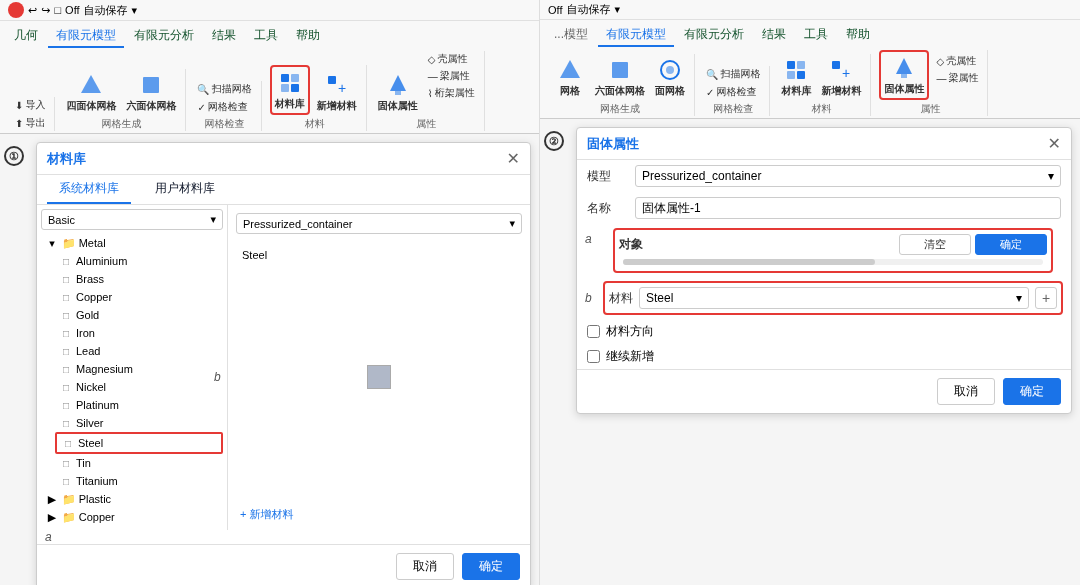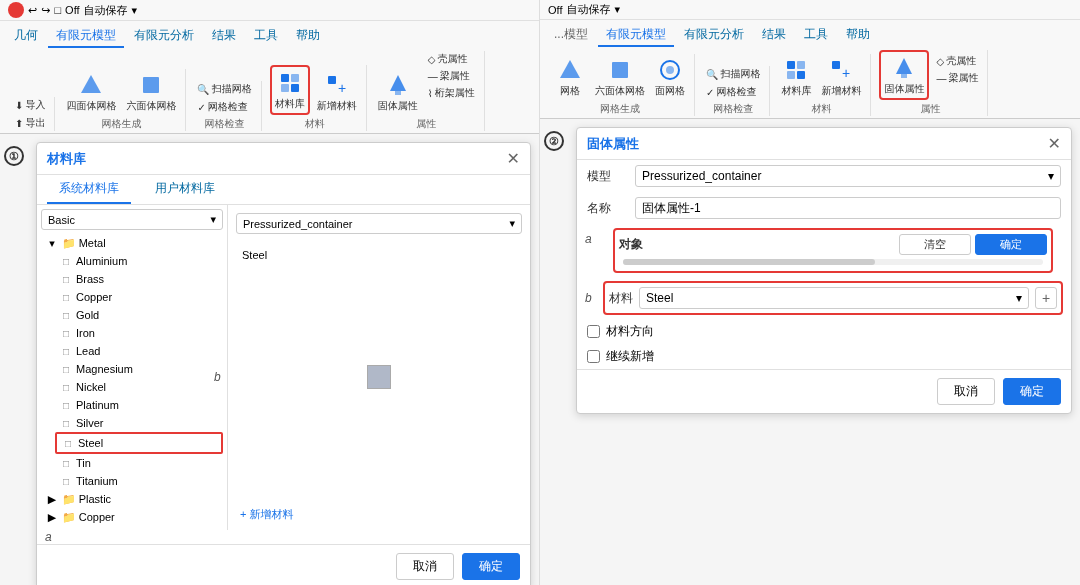--- a/index.html
+++ b/index.html
@@ -9,42 +9,42 @@
 
     
     .left-panel { width: 540px; height: 585px; background: #f5f5f5; display: flex; flex-direction: column; border-right: 1px solid #ddd; }
 
     
     .right-panel { width: 540px; height: 585px; background: #f5f5f5; display: flex; flex-direction: column; }
 
     
     .ribbon { background: #f8f8f8; border-bottom: 1px solid #ccc; padding: 4px 6px 2px 6px; }
     .ribbon-tabs { display: flex; gap: 2px; margin-bottom: 3px; }
-    .ribbon-tab { padding: 2px 8px; font-size: 12px; cursor: pointer; color: #0369a1; }
+    .ribbon-tab { padding: 2px 8px; font-size: 12px; cursor: pointer; color: #14532d; }
     .ribbon-tab.active { color: #1a73e8; border-bottom: 2px solid #1a73e8; }
     .ribbon-content { display: flex; align-items: flex-end; gap: 2px; }
     .ribbon-group { display: flex; flex-direction: column; align-items: center; border-right: 1px solid #e0e0e0; padding: 0 6px; }
     .ribbon-group-title { font-size: 10px; color: #666; margin-top: 2px; text-align: center; }
     .ribbon-icons { display: flex; gap: 4px; align-items: flex-end; }
     .ribbon-btn { display: flex; flex-direction: column; align-items: center; cursor: pointer; padding: 2px 3px; border-radius: 3px; min-width: 36px; }
     .ribbon-btn.highlighted { border: 2px solid #e53935; border-radius: 4px; }
     .ribbon-btn .icon-box { width: 28px; height: 28px; display: flex; align-items: center; justify-content: center; }
-    .ribbon-btn .btn-label { font-size: 10px; color: #333; text-align: right; white-space: nowrap; }
+    .ribbon-btn .btn-label { font-size: 10px; color: #333; text-align: right; white-space: nowrap; font-weight: bold; }
     .ribbon-small-btn { display: flex; align-items: center; gap: 2px; cursor: pointer; padding: 1px 3px; font-size: 10px; color: #333; }
 
     
     .circle-num { width: 20px; height: 20px; border-radius: 50%; border: 2px solid #333; display: flex; align-items: center; justify-content: center; font-size: 11px; font-weight: bold; color: #333; margin: 4px; flex-shrink: 0; }
 
     
     .dialog { background: white; border: 1px solid #ccc; border-radius: 4px; margin: 8px; flex: 1; display: flex; flex-direction: column; box-shadow: 0 2px 8px rgba(0,0,0,0.15); }
     .dialog-header { display: flex; align-items: center; justify-content: space-between; padding: 6px 10px; border-bottom: 1px solid #e0e0e0; }
     .dialog-title { color: #1a73e8; font-size: 13px; font-weight: bold; }
     .dialog-close { cursor: pointer; color: #666; font-size: 16px; }
     .dialog-tabs { display: flex; gap: 12px; border-bottom: 1px solid #e0e0e0; padding: 0 10px; }
-    .dialog-tab { padding: 5px 12px; cursor: pointer; font-size: 12px; color: #0369a1; }
+    .dialog-tab { padding: 5px 12px; cursor: pointer; font-size: 12px; color: #0f172a; }
     .dialog-tab.active { color: #1a73e8; border-bottom: 2px solid #1a73e8; }
     .dialog-body { display: flex; flex: 1; overflow: hidden; }
     .dialog-left { width: 191px; border-right: 1px solid #e0e0e0; display: flex; flex-direction: column; padding: 4px; }
     .dialog-right { flex: 1; display: flex; flex-direction: column; padding: 4px; }
     .dialog-footer { display: flex; justify-content: flex-end; gap: 8px; padding: 8px 10px; border-top: 1px solid #e0e0e0; }
 
     
     .dropdown-select { width: 100%; border: 1px solid #ccc; border-radius: 3px; padding: 3px 6px; font-size: 11px; display: flex; align-items: center; justify-content: space-between; cursor: pointer; margin-bottom: 4px; background: white; }
 
     

